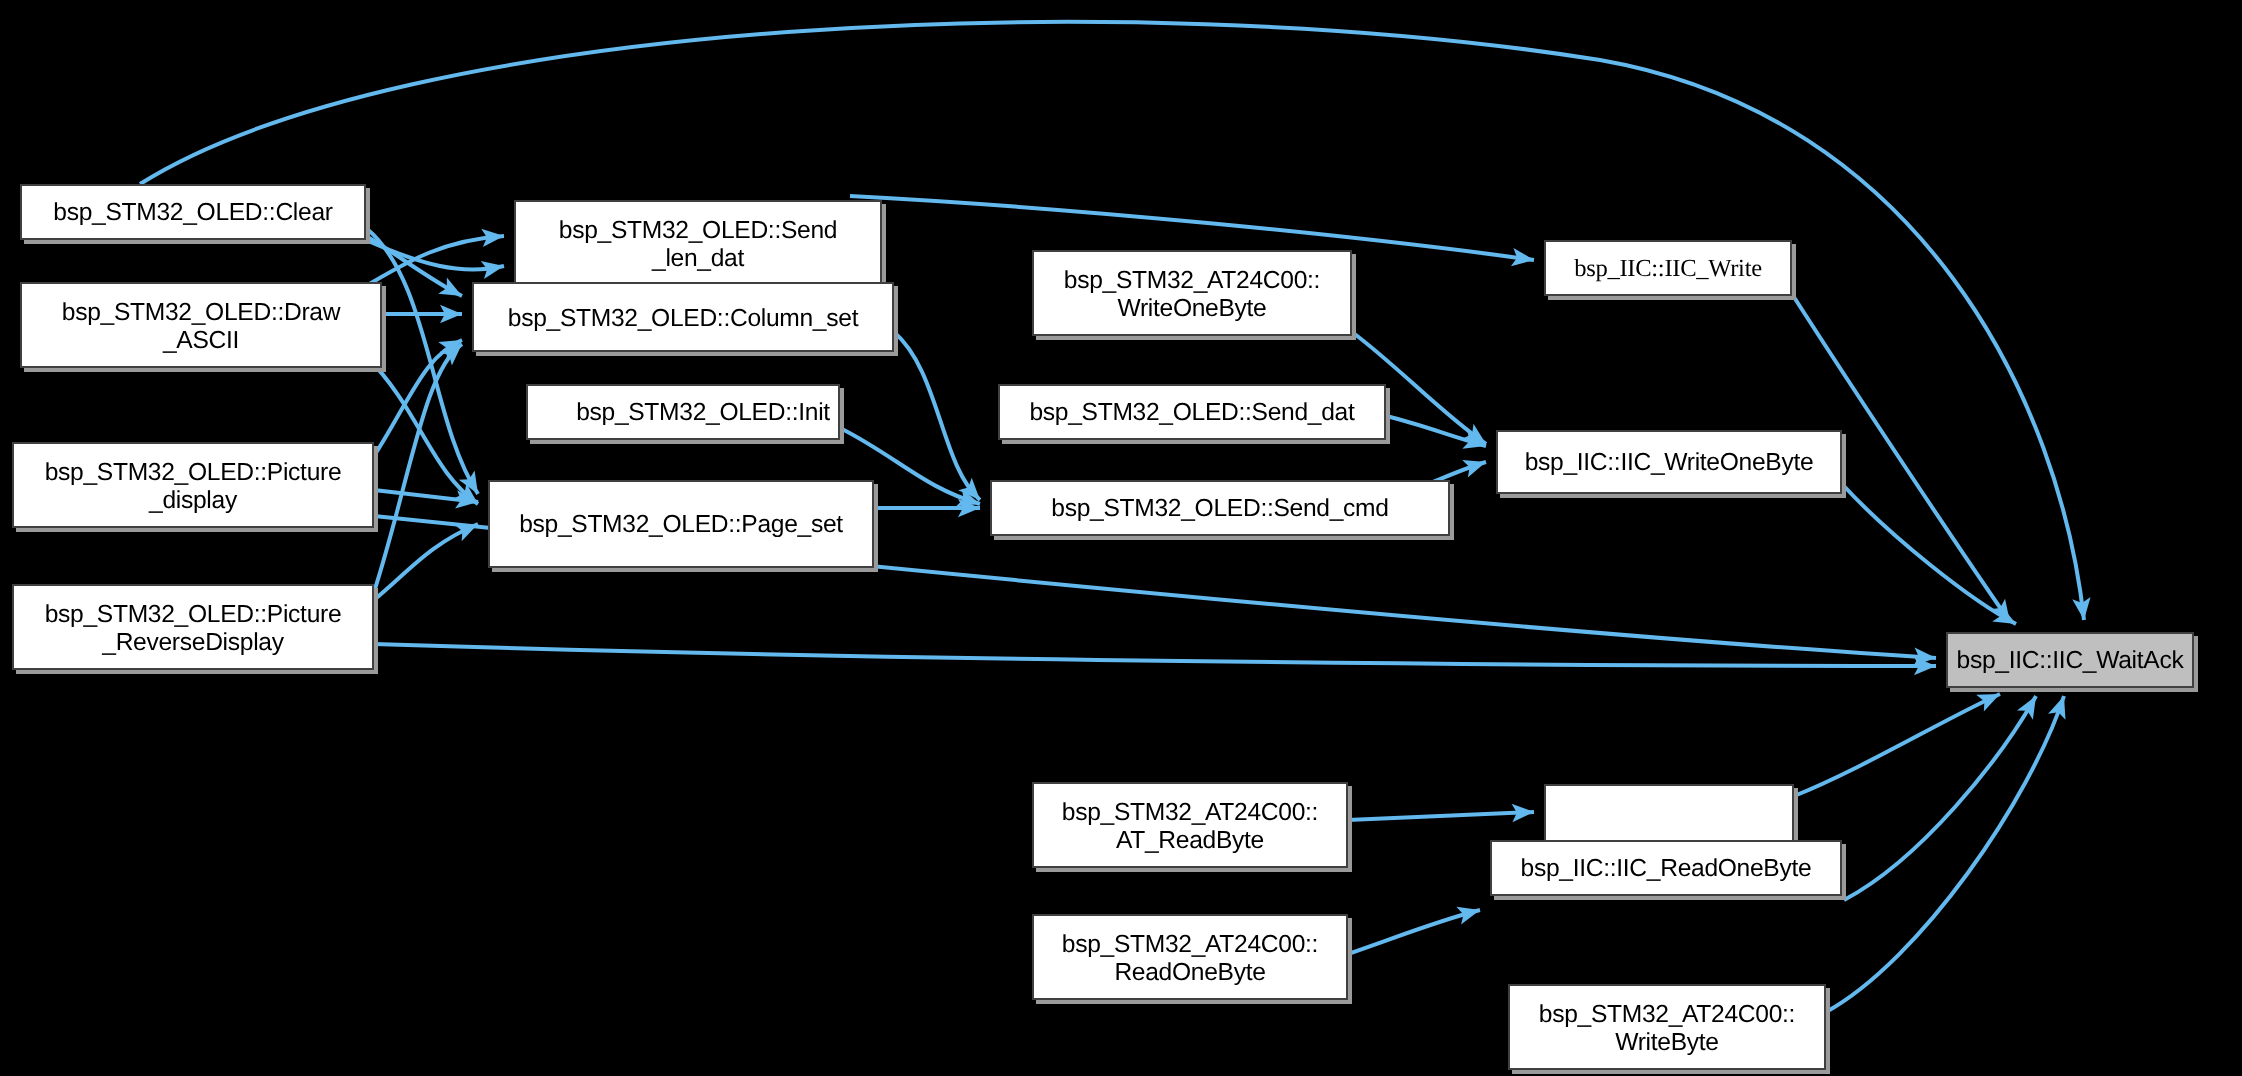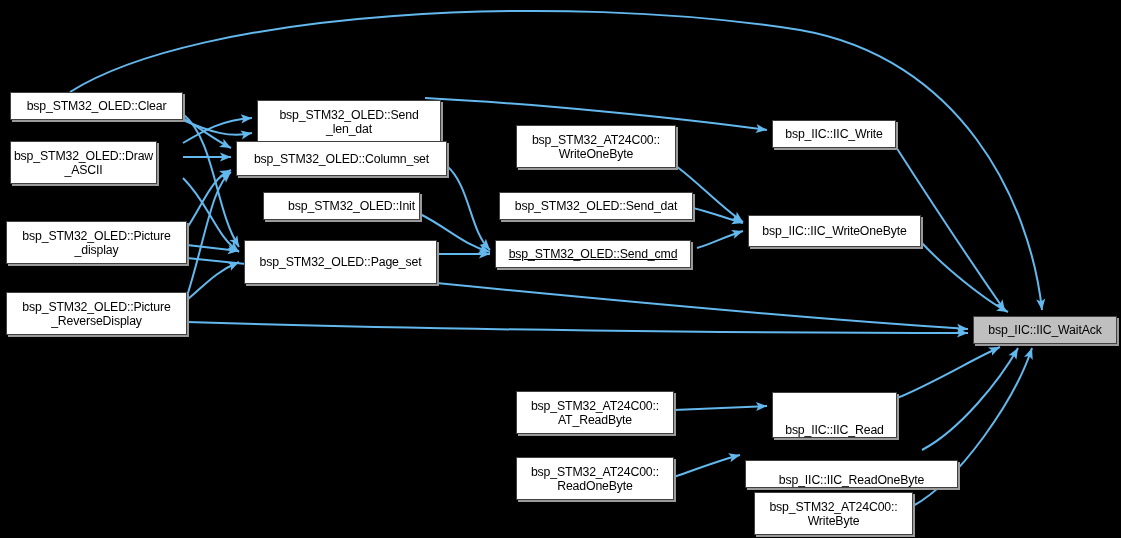--- a/index.html
+++ b/index.html
@@ -72,40 +72,40 @@
       <path d="M 740,455 L 728.1902463820602,453.3599635724907 L 731.7041818782914,457.18993189198454 L 730.5384251007383,462.2552464069568 Z" class="ahead"></path>
       <path d="M 897,398 C 930,385 975,358 1000,347" class="edge"></path>
       <path d="M 1000,347 L 988.0836001459353,347.39926747681767 L 992.1995531130304,350.57343369374144 L 991.9152539900402,355.76338301995526 Z" class="ahead"></path>
       <path d="M 922,450 C 960,430 1000,380 1018,348" class="edge"></path>
       <path d="M 1018,348 L 1008.493170196217,355.19584512631445 L 1013.6862058143242,355.4167094943533 L 1016.4458190712811,359.8213587053607 Z" class="ahead"></path>
       <path d="M 913,506 C 960,480 1015,400 1032,348" class="edge"></path>
       <path d="M 1032,348 L 1024.0545405227872,356.88986353640877 L 1029.1931110621529,356.10788347786223 L 1032.7483083545276,359.8995812786225 Z" class="ahead"></path>
     </svg>
   <div id="nodelayer">
       <div class="node" style="left: 10px; top: 92px; width: 173px; height: 28px;"><span>bsp_STM32_OLED::Clear</span></div>
-      <div class="node" style="left: 10px; top: 141px; width: 147px; height: 43px;"><span>bsp_STM32_OLED::Draw
+      <div class="node" style="left: 10px; top: 141px; width: 181px; height: 43px;"><span>bsp_STM32_OLED::Draw
 _ASCII</span></div>
       <div class="node" style="left: 6px; top: 221px; width: 181px; height: 43px;"><span>bsp_STM32_OLED::Picture
 _display</span></div>
       <div class="node" style="left: 6px; top: 292px; width: 181px; height: 43px;"><span>bsp_STM32_OLED::Picture
 _ReverseDisplay</span></div>
       <div class="node" style="left: 257px; top: 77px; width: 184px; height: 43px; margin-top: 23px;"><span>bsp_STM32_OLED::Send
 _len_dat</span></div>
       <div class="node" style="left: 236px; top: 141px; width: 211px; height: 35px;"><span>bsp_STM32_OLED::Column_set</span></div>
       <div class="node" style="left: 263px; top: 192px; width: 157px; height: 28px; padding-left: 20px;"><span>bsp_STM32_OLED::Init</span></div>
       <div class="node" style="left: 244px; top: 240px; width: 193px; height: 44px;"><span>bsp_STM32_OLED::Page_set</span></div>
       <div class="node" style="left: 516px; top: 125px; width: 160px; height: 43px;"><span>bsp_STM32_AT24C00::
 WriteOneByte</span></div>
       <div class="node" style="left: 499px; top: 192px; width: 194px; height: 28px;"><span>bsp_STM32_OLED::Send_dat</span></div>
-      <div class="node" style="left: 495px; top: 240px; width: 196px; height: 28px; text-decoration: underline;"><span>bsp_STM32_OLED::Send_cmd</span></div>
-      <div class="node" style="left: 772px; top: 120px; width: 124px; height: 28px;"><span>bsp_IIC::IIC_Write</span></div>
+      <div class="node" style="left: 495px; top: 240px; width: 230px; height: 28px;"><span>bsp_STM32_OLED::Send_cmd</span></div>
+      <div class="node" style="left: 772px; top: 120px; width: 124px; height: 28px; font-family: Liberation Serif, serif;"><span>bsp_IIC::IIC_Write</span></div>
       <div class="node" style="left: 748px; top: 215px; width: 173px; height: 32px;"><span>bsp_IIC::IIC_WriteOneByte</span></div>
-      <div class="node hl" style="left: 973px; top: 316px; width: 144px; height: 28px;"><span>bsp_IIC::IIC_WaitAck</span></div>
+      <div class="node hl" style="left: 973px; top: 316px; width: 124px; height: 28px;"><span>bsp_IIC::IIC_WaitAck</span></div>
       <div class="node" style="left: 516px; top: 391px; width: 158px; height: 43px;"><span>bsp_STM32_AT24C00::
 AT_ReadByte</span></div>
       <div class="node" style="left: 516px; top: 457px; width: 158px; height: 43px;"><span>bsp_STM32_AT24C00::
 ReadOneByte</span></div>
       <div class="node" style="left: 772px; top: 392px; width: 125px; height: 46px; align-items: flex-end;"><span>bsp_IIC::IIC_Read</span></div>
-      <div class="node" style="left: 745px; top: 460px; width: 213px; height: 28px; align-items: flex-end;"><span>bsp_IIC::IIC_ReadOneByte</span></div>
+      <div class="node" style="left: 745px; top: 420px; width: 176px; height: 28px;"><span>bsp_IIC::IIC_ReadOneByte</span></div>
       <div class="node" style="left: 754px; top: 492px; width: 159px; height: 43px;"><span>bsp_STM32_AT24C00::
 WriteByte</span></div>
     </div>
 </div>
 
 </body></html>

